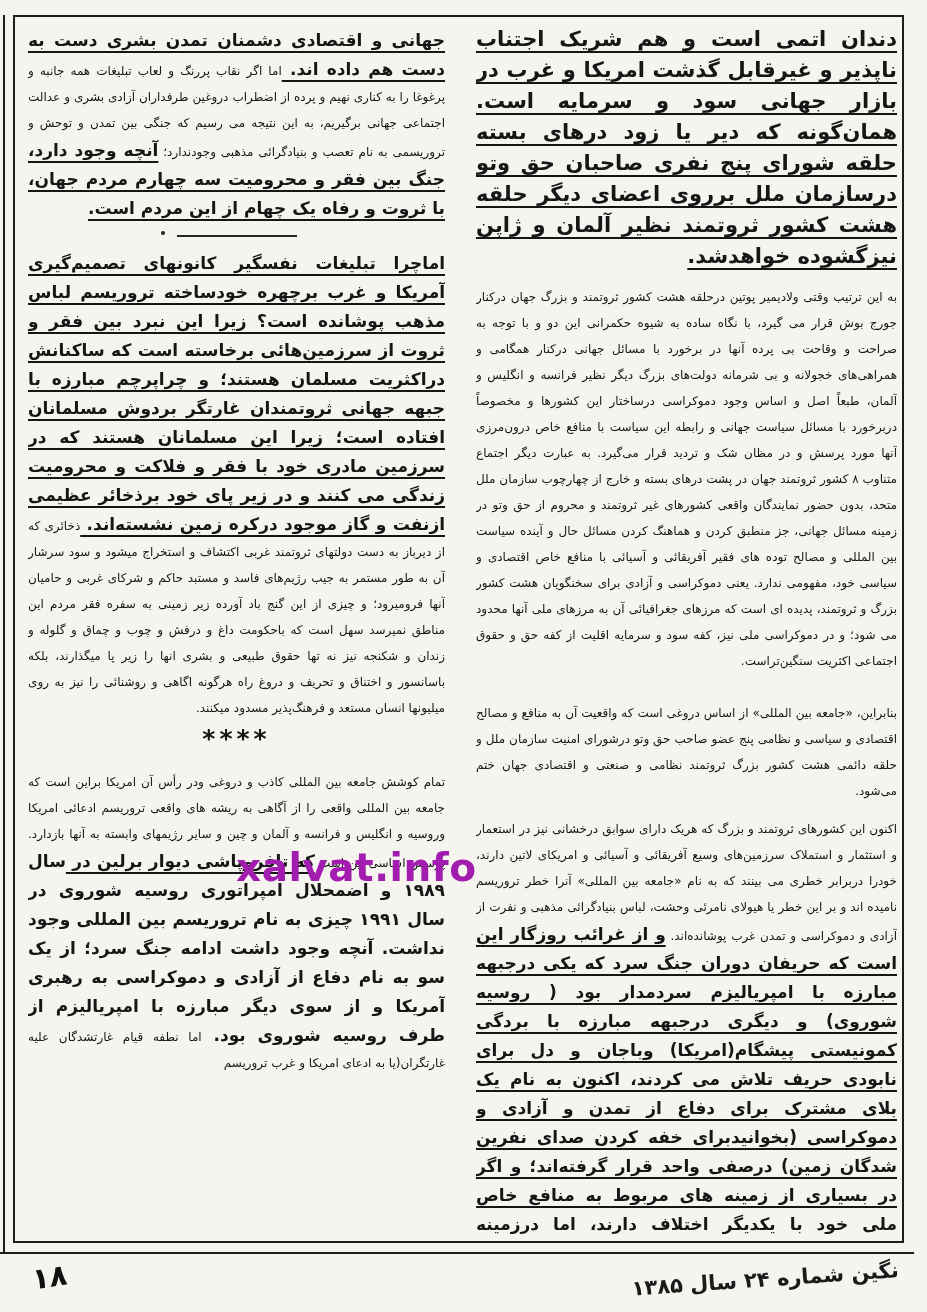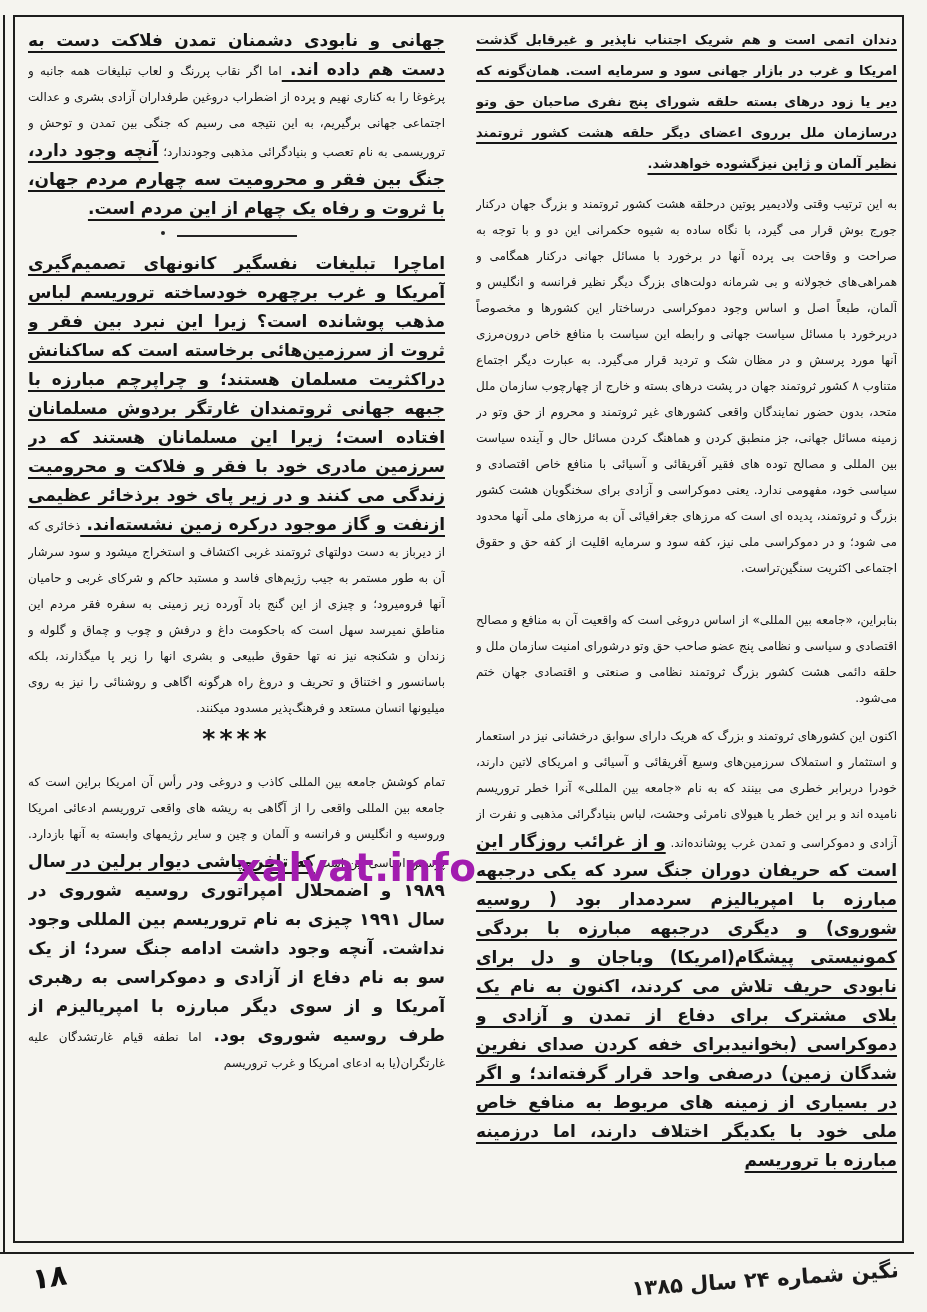--- a/index.html
+++ b/index.html
@@ -15,21 +15,21 @@
   .outer-bottom-line{position:absolute;left:0px;top:1252px;width:914px;height:2px;background:#1d1d1d;}
   
   .col{position:absolute;direction:rtl;text-align:justify;overflow:hidden;}
   .col-right{left:476px;top:24px;width:421px;height:1210px;}
   .col-left{left:28px;top:26px;width:417px;height:1208px;}
   .para{margin:0 0 18px 0;font-size:14px;line-height:25px;}
   .seg-r{font-size:12px;line-height:25px;}
   .seg-b{font-weight:bold;font-size:17px;line-height:29px;}
   .seg-bu{font-weight:bold;font-size:17px;line-height:29px;
     text-decoration:underline;text-underline-offset:5px;text-decoration-thickness:1.5px;}
-  .para-lead .seg-bu{font-size:13px;line-height:31px;}
+  .para-lead .seg-bu{font-size:21px;line-height:31px;}
   .col-right .para.p1{margin-bottom:12px;}
   .col-right .para.p2{margin-bottom:26px;}
   .col-right .para.p3{margin-bottom:12px;}
   .col-right .para.p4{margin-bottom:0;}
   .col-left .para.p1{margin-bottom:0;}
   .col-left .para.p2{margin-bottom:10px;}
   .col-left .para.p3{margin-bottom:0;}
   .col-left .para.p4{margin-bottom:0;}
   
   .divider{position:relative;width:120px;margin:12px auto 12px auto;height:0;
@@ -70,21 +70,21 @@
       <span class="seg-r">بنابراین، «جامعه بین المللی» از اساس دروغی است که واقعیت آن به منافع و مصالح اقتصادی و سیاسی و نظامی پنج عضو صاحب حق وتو درشورای امنیت سازمان ملل و حلقه دائمی هشت کشور بزرگ ثروتمند نظامی و صنعتی و اقتصادی جهان ختم می‌شود.</span>
     </p>
     <p class="para p4">
       <span class="seg-r">اکنون این کشورهای ثروتمند و بزرگ که هریک دارای سوابق درخشانی نیز در استعمار و استثمار و استملاک سرزمین‌های وسیع آفریقائی و آسیائی و امریکای لاتین دارند، خودرا دربرابر خطری می بینند که به نام «جامعه بین المللی» آنرا خطر تروریسم نامیده اند و بر این خطر یا هیولای نامرئی وحشت، لباس بنیادگرائی مذهبی و نفرت از آزادی و دموکراسی و تمدن غرب پوشانده‌اند. </span>
       <span class="seg-bu">و از غرائب روزگار این است که حریفان دوران جنگ سرد که یکی درجبهه مبارزه با امپریالیزم سردمدار بود ( روسیه شوروی) و دیگری درجبهه مبارزه با بردگی کمونیستی پیشگام(امریکا) وباجان و دل برای نابودی حریف تلاش می کردند، اکنون به نام یک بلای مشترک برای دفاع از تمدن و آزادی و دموکراسی (بخوانیدبرای خفه کردن صدای نفرین شدگان زمین) درصفی واحد قرار گرفته‌اند؛ و اگر در بسیاری از زمینه های مربوط به منافع خاص ملی خود با یکدیگر اختلاف دارند، اما درزمینه مبارزه با تروریسم</span>
     </p>
   </div>
 
   <div class="col col-left">
     <p class="para p1">
-      <span class="seg-bu">جهانی و نابودی دشمنان تمدن فلاکت دست به دست هم داده اند. </span>
+      <span class="seg-bu">جهانی و اقتصادی دشمنان تمدن بشری دست به دست هم داده اند. </span>
       <span class="seg-r">اما اگر نقاب پررنگ و لعاب تبلیغات همه جانبه و پرغوغا را به کناری نهیم و پرده از اضطراب دروغین طرفداران آزادی بشری و عدالت اجتماعی جهانی برگیریم، به این نتیجه می رسیم که جنگی بین تمدن و توحش و تروریسمی به نام تعصب و بنیادگرائی مذهبی وجودندارد؛ </span>
       <span class="seg-bu">آنچه وجود دارد، جنگ بین فقر و محرومیت سه چهارم مردم جهان، با ثروت و رفاه یک چهام از این مردم است.</span>
     </p>
 
     <div class="divider"></div>
 
     <p class="para p3">
       <span class="seg-bu">اماچرا تبلیغات نفسگیر کانونهای تصمیم‌گیری آمریکا و غرب برچهره خودساخته تروریسم لباس مذهب پوشانده است؟ زیرا این نبرد بین فقر و ثروت از سرزمین‌هائی برخاسته است که ساکنانش دراکثریت مسلمان هستند؛ و چراپرچم مبارزه با جبهه جهانی ثروتمندان غارتگر بردوش مسلمانان افتاده است؛ زیرا این مسلمانان هستند که در سرزمین مادری خود با فقر و فلاکت و محرومیت زندگی می کنند و در زیر پای خود برذخائر عظیمی ازنفت و گاز موجود درکره زمین نشسته‌اند. </span>
       <span class="seg-r">ذخائری که از دیرباز به دست دولتهای ثروتمند غربی اکتشاف و استخراج میشود و سود سرشار آن به طور مستمر به جیب رژیم‌های فاسد و مستبد حاکم و شرکای غربی و حامیان آنها فرومیرود؛ و چیزی از این گنج باد آورده زیر زمینی به سفره فقر مردم این مناطق نمیرسد سهل است که باحکومت داغ و درفش و چوب و چماق و گلوله و زندان و شکنجه نیز نه تها حقوق طبیعی و بشری انها را زیر پا میگذارند، بلکه باسانسور و اختناق و تحریف و دروغ راه هرگونه اگاهی و روشنائی را نیز به روی میلیونها انسان مستعد و فرهنگ‌پذیر مسدود میکنند.</span>
     </p>

